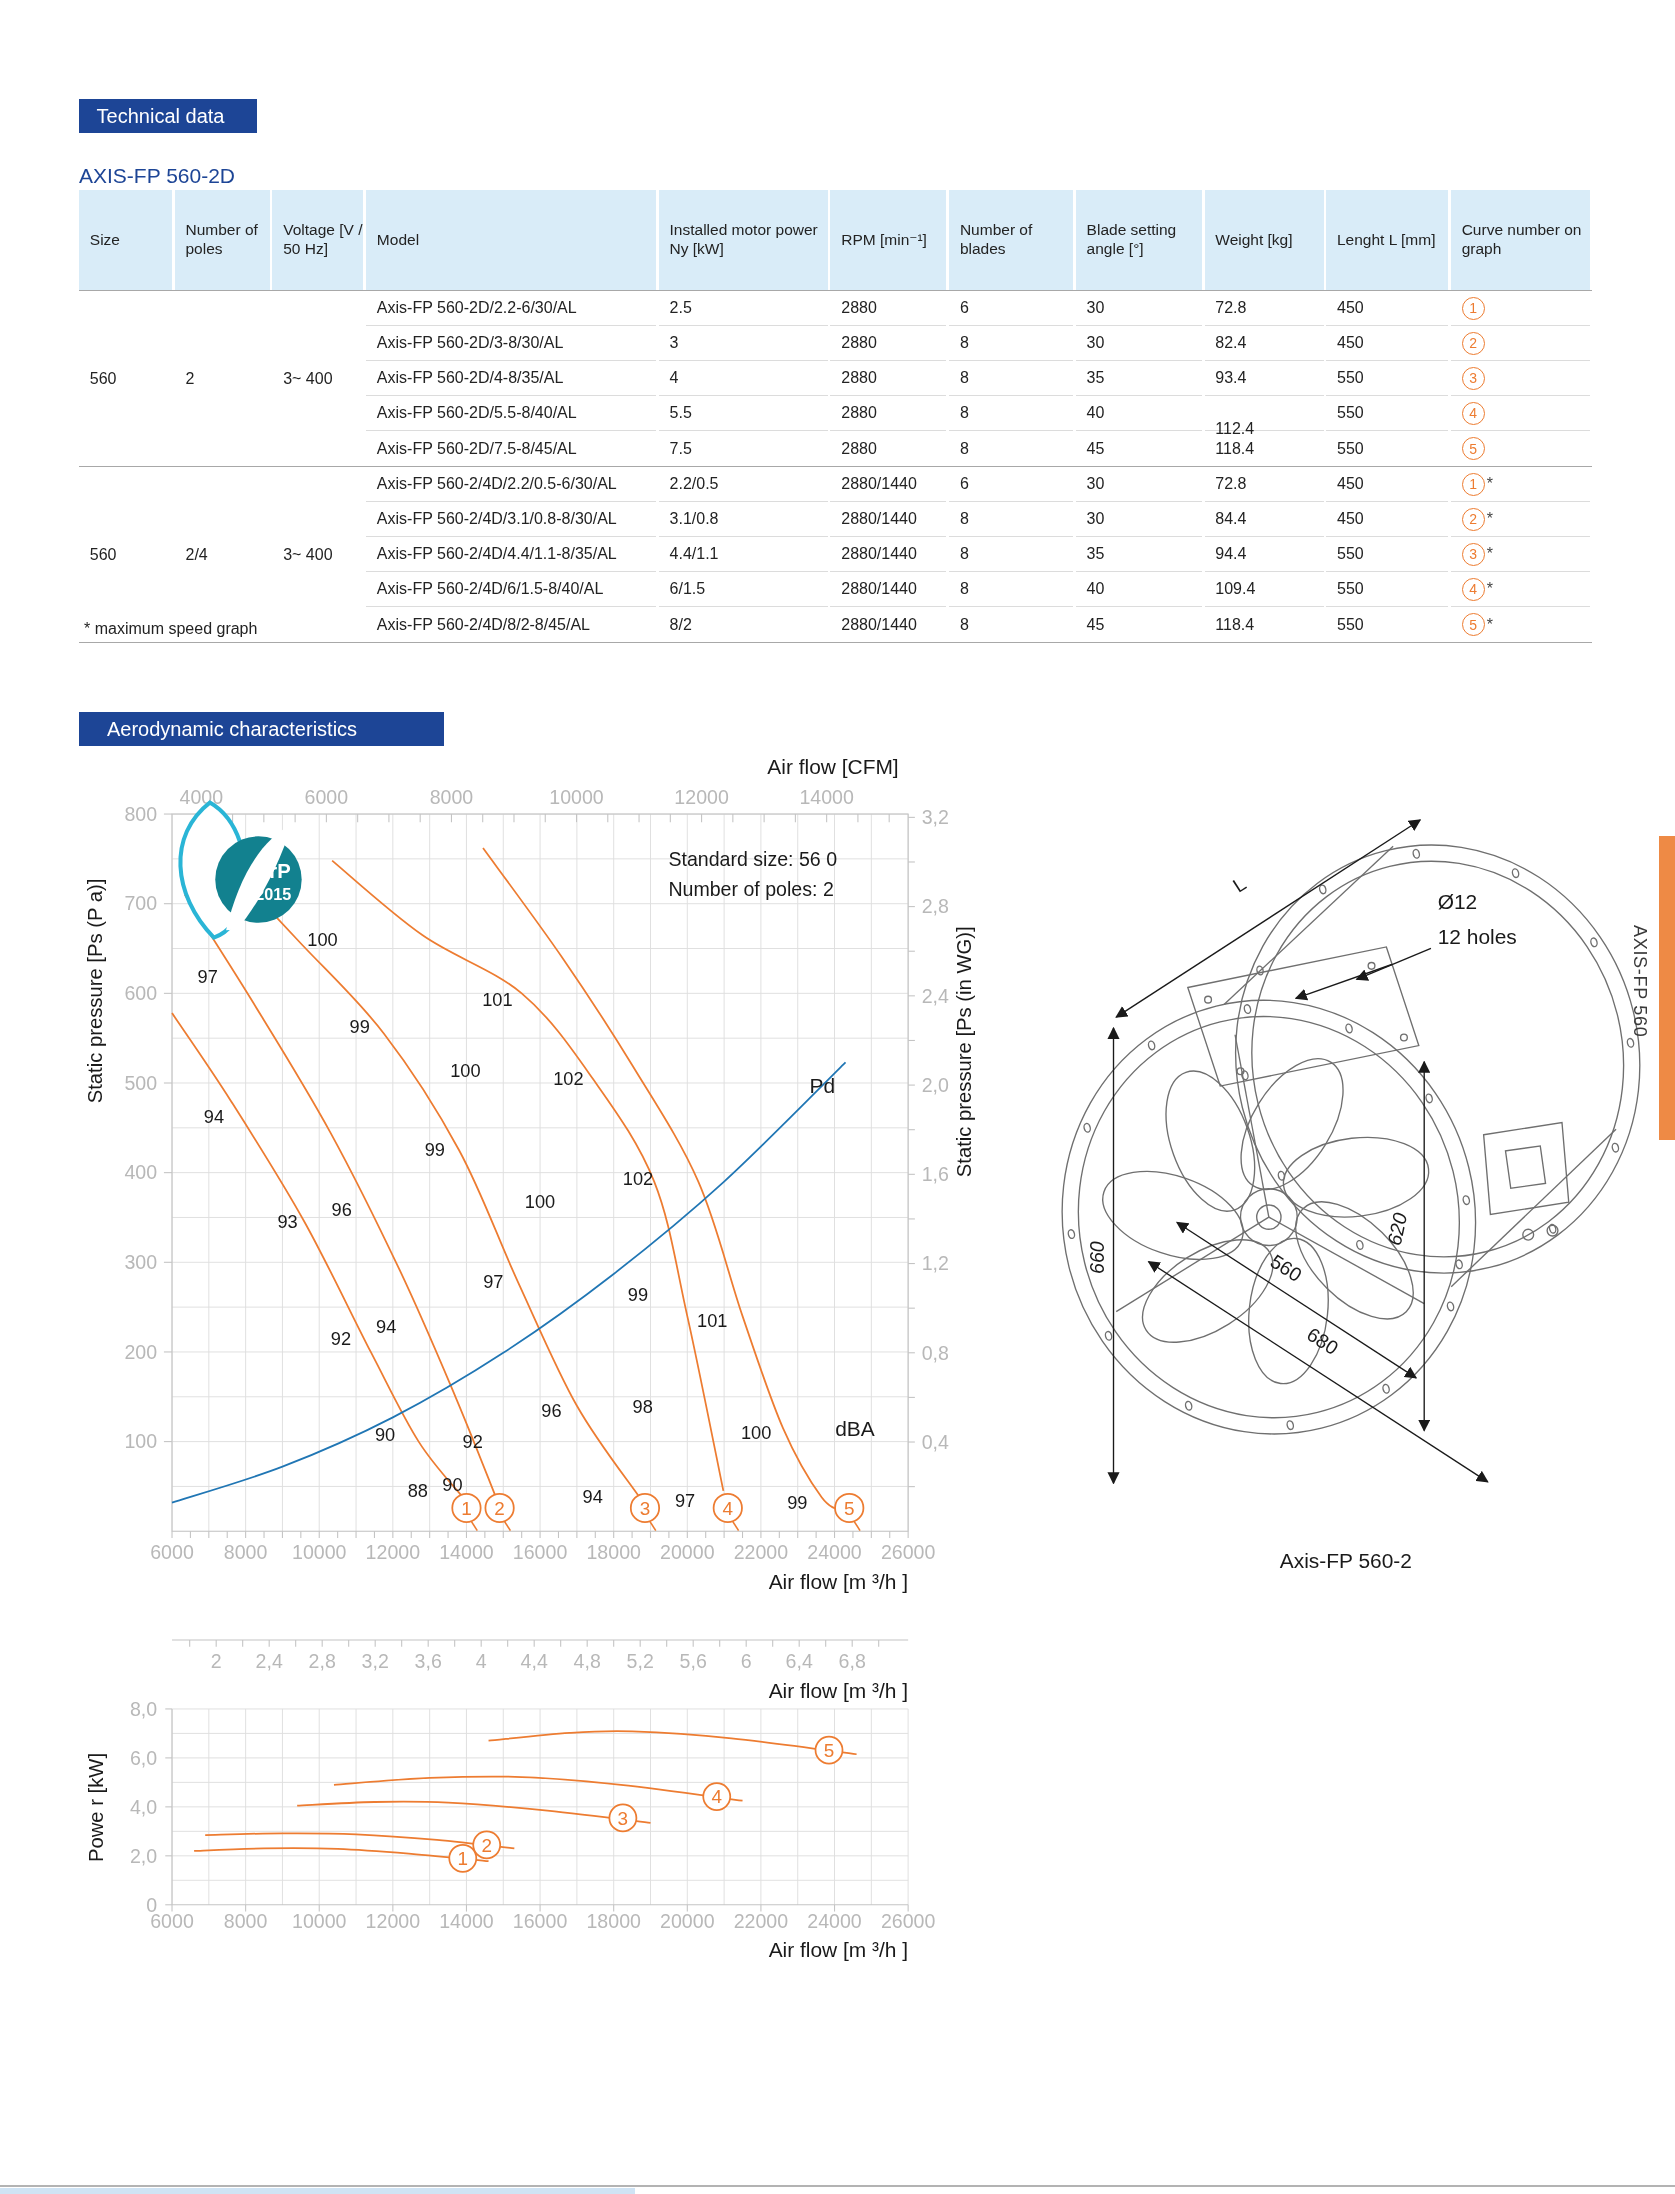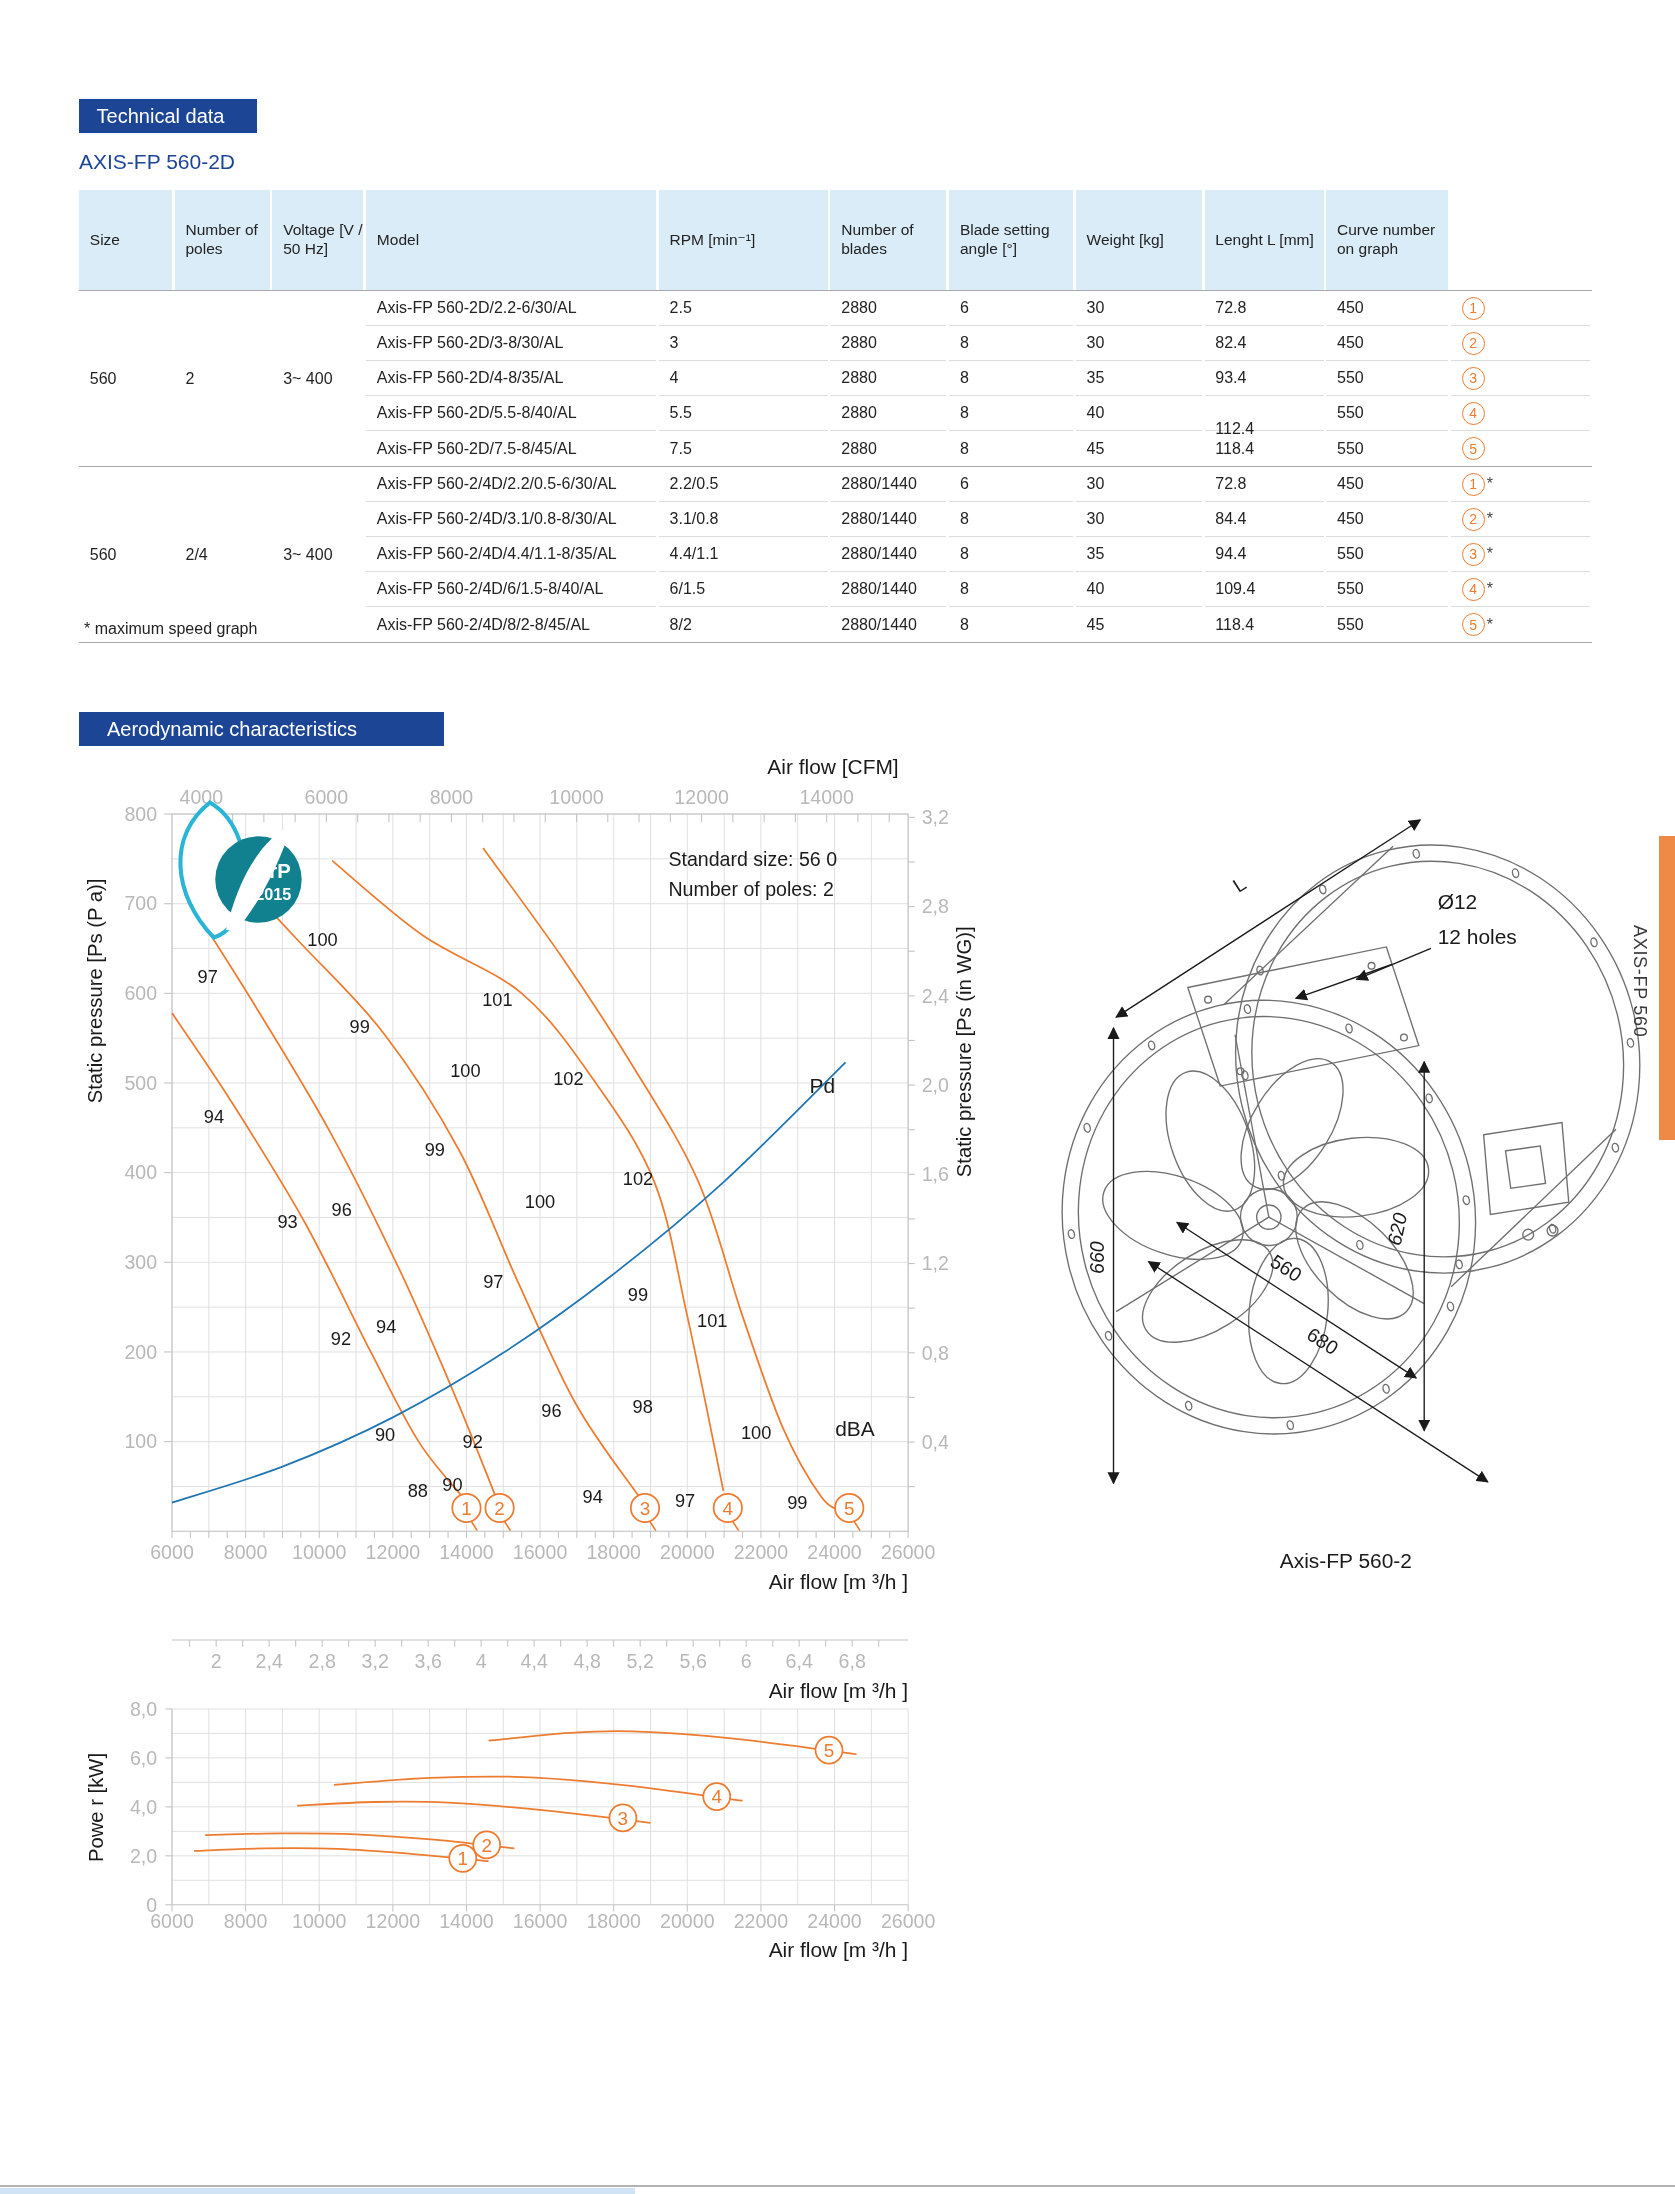--- a/index.html
+++ b/index.html
@@ -1,20 +1,20 @@
 <!DOCTYPE html>
 <html style="font-size:10.8px"><head>
 <meta charset="utf-8">
 <style>
   html,body{margin:0;padding:0;background:#fff;font-family:"Liberation Sans","DejaVu Sans",sans-serif;}
   #page{position:relative;width:1676px;height:2194px;background:#fff;overflow:hidden;}
   .banner{position:absolute;background:#1d4596;color:#fff;font-size:20px;display:flex;align-items:center;padding-left:17.6px;box-sizing:border-box;}
   #banner1{left:79px;top:99px;width:178px;height:34px;}
   #banner2{left:79px;top:712px;width:365px;height:34px;padding-left:28px;}
-  #subtitle{position:absolute;left:79px;top:150px;font-size:21px;color:#1d4596;}
+  #subtitle{position:absolute;left:79px;top:164px;font-size:21px;color:#1d4596;}
   #footnote{position:absolute;left:84px;top:620px;font-size:16px;color:#232323;}
   
   #tbl{position:absolute;left:79px;top:174px;width:1513px;color:#232323;}
   .hdr-grid,.grp-grid{display:grid;grid-template-columns:93px 95px 91px 290px 169px 116px 124px 126px 119px 122px 139px;column-gap:2.7px;}
   .hdr-grid{height:100px;margin-top:16px;}
   .hcell{background:#d9ecf8;font-size:15.5px;line-height:1.2;display:flex;align-items:center;padding:4px 0 4px 10.8px;box-sizing:border-box;}
   .grp{border-bottom:1.4px solid #a8a8a8;}
   #tbody{border-top:1.4px solid #a8a8a8;margin-top:0px;}
   .grp-grid{grid-auto-rows:35px;}
   .cell{font-size:16px;display:flex;align-items:center;padding-left:10.8px;box-sizing:border-box;}
@@ -42,20 +42,21 @@
   </div>
 
   <div id="subtitle">AXIS-FP 560-2D</div>
 
   <div id="tbl">
     <div class="hdr-grid" id="thead">
         <div class="hcell">Size</div>
         <div class="hcell">Number of poles</div>
         <div class="hcell">Voltage [V / 50 Hz]</div>
         <div class="hcell">Model</div>
+        <div class="hcell">Installed motor power Ny [kW]</div>
         <div class="hcell">RPM [min⁻¹]</div>
         <div class="hcell">Number of blades</div>
         <div class="hcell">Blade setting angle [°]</div>
         <div class="hcell">Weight [kg]</div>
         <div class="hcell">Lenght L [mm]</div>
         <div class="hcell">Curve number on graph</div>
       </div>
     <div id="tbody">
         <div class="grp grp-grid">
           <div class="cell merged">560</div>

